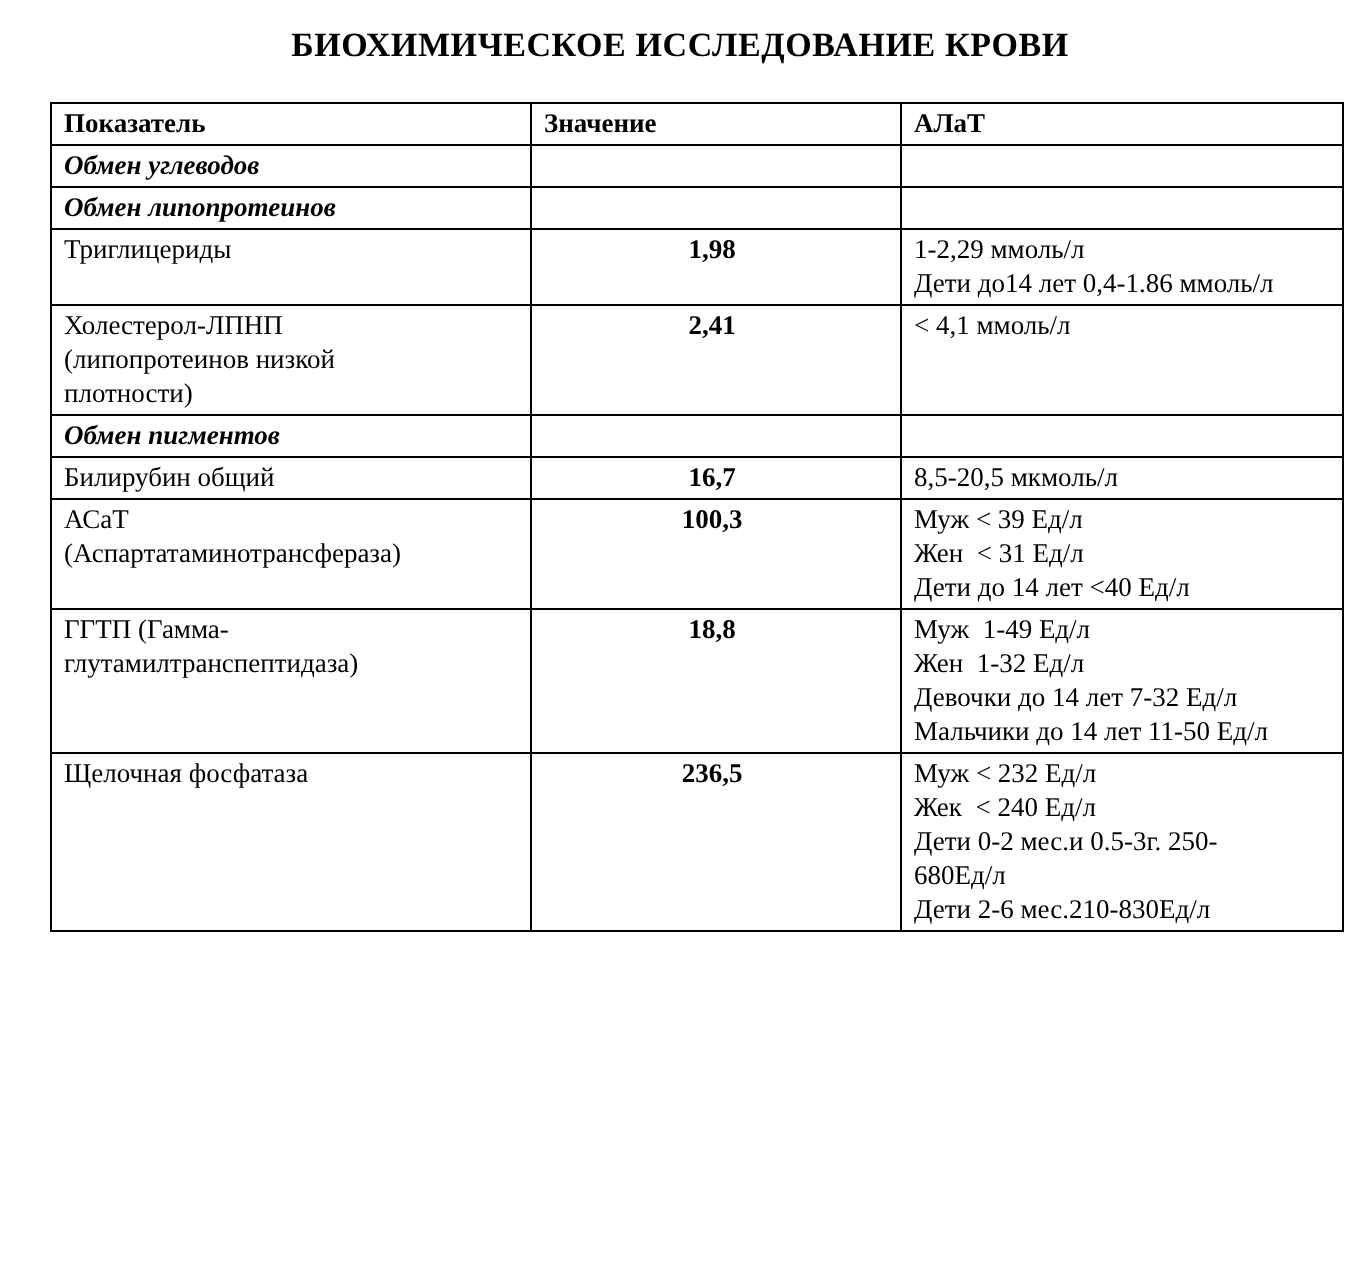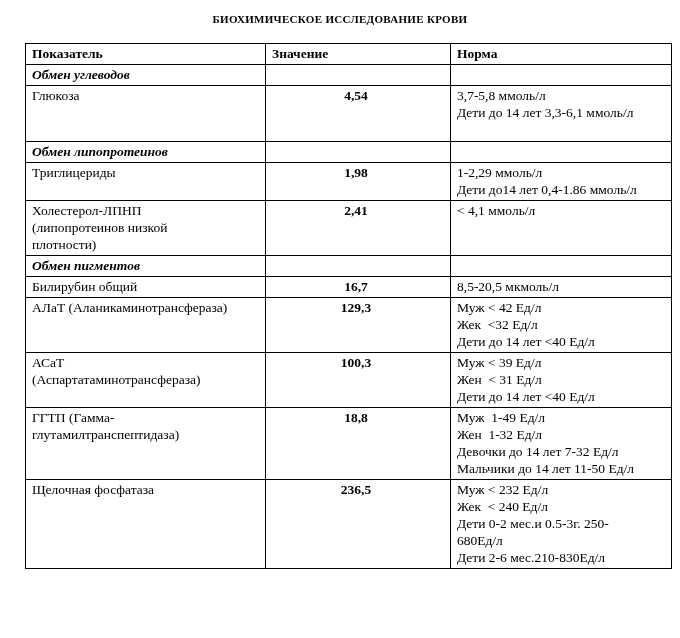--- a/index.html
+++ b/index.html
@@ -5,21 +5,21 @@
   html,body { margin:0; padding:0; }
   body {
     width:680px; height:638px;
     background:#ffffff; color:#000000;
     font-family:"Liberation Serif", serif;
     overflow:hidden;
   }
   .title {
     text-align:center;
     font-weight:bold;
-    font-size:11px;
+    font-size:17px;
     letter-spacing:0.3px;
     padding-top:13px;
   }
   table.report {
     border-collapse:collapse;
     table-layout:fixed;
     margin:18px 0 0 25px;
     width:646px;
   }
   col.c1 { width:240px; }
@@ -57,37 +57,29 @@
     <colgroup>
         <col class="c1">
         <col class="c2">
         <col class="c3">
       </colgroup>
 
     <tbody>
         <tr>
       <td class="hdr">Показатель</td>
       <td class="hdr">Значение</td>
-      <td class="hdr">Норма</td>
+      <td class="hdr">АЛаТ</td>
     </tr>
 
     <tr>
       <td><span class="sec">Обмен углеводов</span></td>
       <td></td>
       <td></td>
     </tr>
 
-    <tr class="tall">
-      <td class="name">Глюкоза</td>
-      <td class="val">4,54</td>
-      <td>
-        <div class="nl">3,7-5,8 ммоль/л</div>
-        <div class="nl">Дети до 14 лет 3,3-6,1 ммоль/л</div>
-      </td>
-    </tr>
 
     <tr>
       <td><span class="sec">Обмен липопротеинов</span></td>
       <td></td>
       <td></td>
     </tr>
 
     <tr>
       <td class="name">Триглицериды</td>
       <td class="val">1,98</td>
@@ -116,29 +108,20 @@
 
     <tr>
       <td class="name">Билирубин общий</td>
       <td class="val">16,7</td>
       <td>
         <div class="nl">8,5-20,5 мкмоль/л</div>
       </td>
     </tr>
 
 
-    <tr>
-      <td class="name">АЛаТ (Аланикаминотрансфераза)</td>
-      <td class="val">129,3</td>
-      <td>
-        <div class="nl">Муж &lt; 42 Ед/л</div>
-        <div class="nl">Жек  &lt;32 Ед/л</div>
-        <div class="nl">Дети до 14 лет &lt;40 Ед/л</div>
-      </td>
-    </tr>
 
     <tr>
       <td class="name">АСаТ
 (Аспартатаминотрансфераза)</td>
       <td class="val">100,3</td>
       <td>
         <div class="nl">Муж &lt; 39 Ед/л</div>
         <div class="nl">Жен  &lt; 31 Ед/л</div>
         <div class="nl">Дети до 14 лет &lt;40 Ед/л</div>
       </td>

